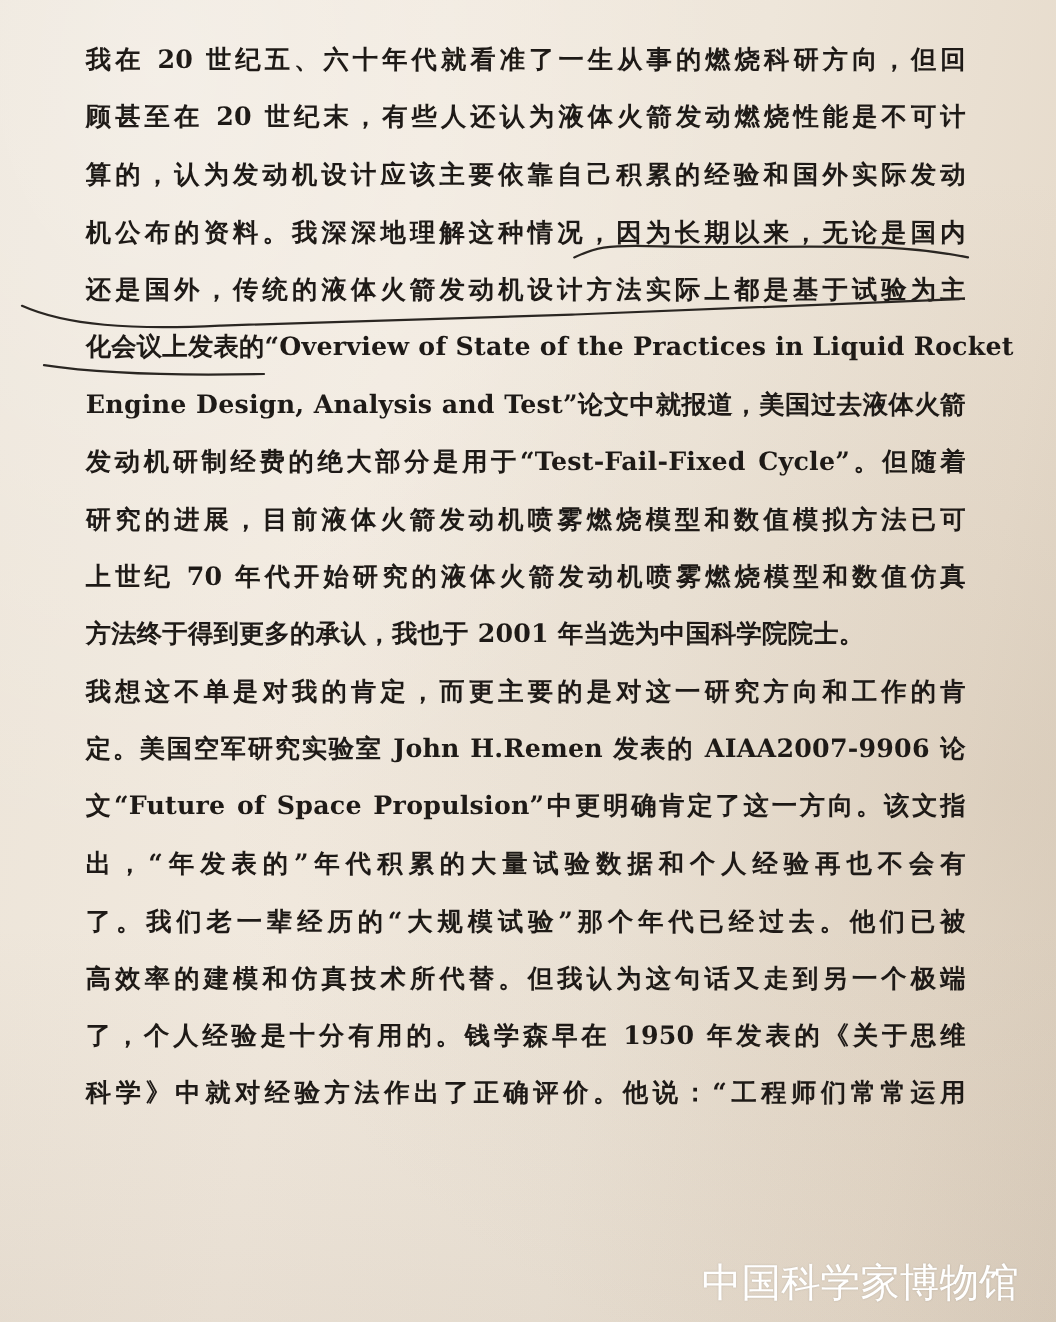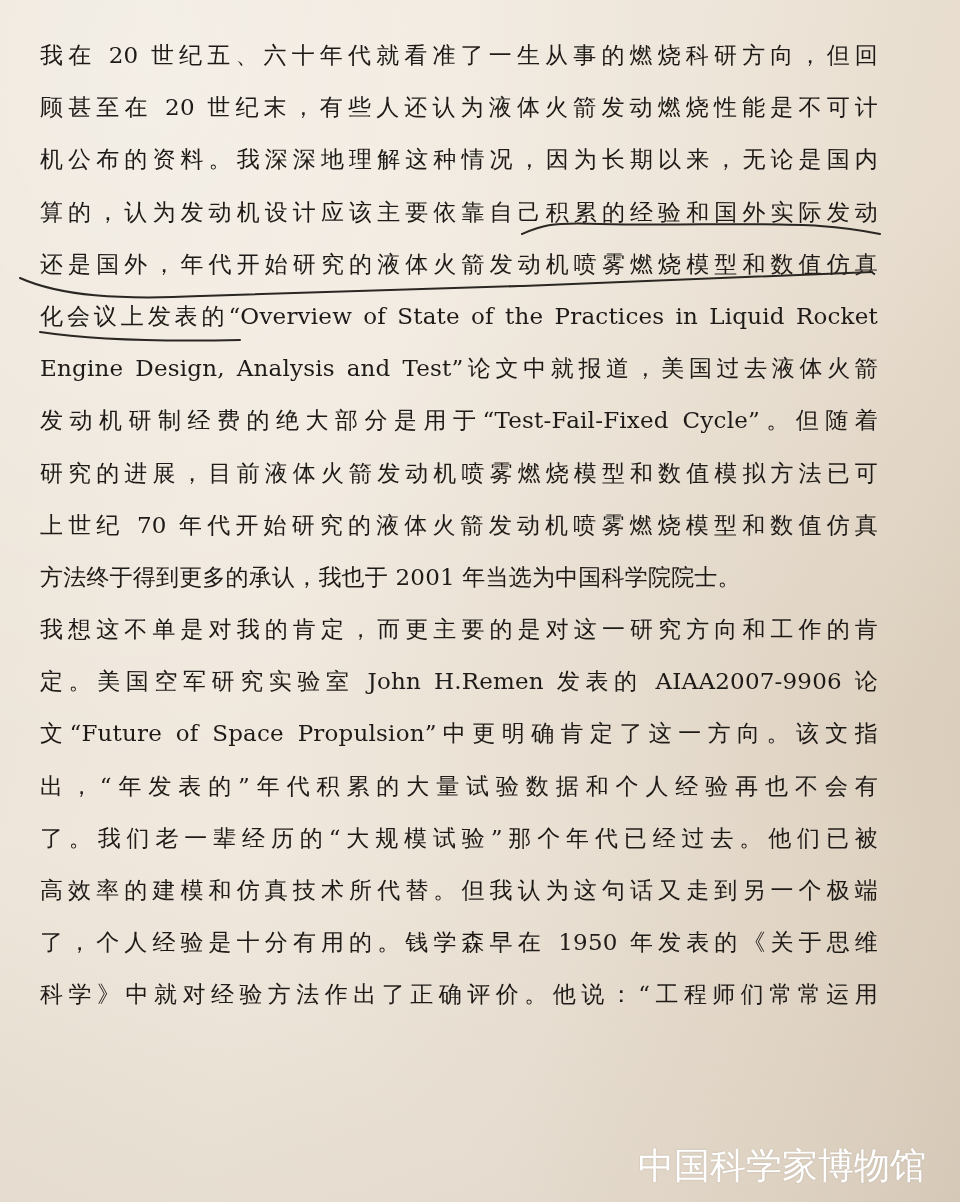--- a/index.html
+++ b/index.html
@@ -28,25 +28,26 @@
       position: absolute;
       left: 40px;
       top: 32px;
       width: 838px;
     }
     .line {
       position: relative;
       height: 52.2px;
       line-height: 46px;
       font-size: 23px;
-      font-weight: normal;
+      font-weight: bold;
       white-space: nowrap;
       letter-spacing: 0.2px;
       text-align: justify;
       text-align-last: justify;
+      margin-left: 38px;
     }
     .line.last {
       text-align-last: left;
     }
     .pen-underline {
       position: absolute;
       pointer-events: none;
     }
     .watermark {
       position: absolute;
@@ -61,23 +62,23 @@
     }
   </style>
 </head>
 <body>
 
 <div class="page-shade"></div>
 
 <div class="text-block">
   <div class="line">我在 20 世纪五、六十年代就看准了一生从事的燃烧科研方向，但回</div>
   <div class="line">顾甚至在 20 世纪末，有些人还认为液体火箭发动燃烧性能是不可计</div>
+  <div class="line">算的，认为发动机设计应该主要依靠自己积累的经验和国外实际发动</div>
   <div class="line">机公布的资料。我深深地理解这种情况，因为长期以来，无论是国内</div>
-  <div class="line">算的，认为发动机设计应该主要依靠自己积累的经验和国外实际发动</div>
-  <div class="line">还是国外，年代开始研究的液体火箭发动机喷雾燃烧模型和数值仿真</div>
+  <div class="line">还是国外，传统的液体火箭发动机设计方法实际上都是基于试验为主</div>
   <div class="line">化会议上发表的“Overview of State of the Practices in Liquid Rocket</div>
   <div class="line">Engine Design, Analysis and Test”论文中就报道，美国过去液体火箭</div>
   <div class="line">发动机研制经费的绝大部分是用于“Test-Fail-Fixed Cycle”。但随着</div>
   <div class="line">研究的进展，目前液体火箭发动机喷雾燃烧模型和数值模拟方法已可</div>
   <div class="line">上世纪 70 年代开始研究的液体火箭发动机喷雾燃烧模型和数值仿真</div>
   <div class="line last">方法终于得到更多的承认，我也于 2001 年当选为中国科学院院士。</div>
   <div class="line">我想这不单是对我的肯定，而更主要的是对这一研究方向和工作的肯</div>
   <div class="line">定。美国空军研究实验室 John  H.Remen 发表的 AIAA2007-9906 论</div>
   <div class="line">文“Future of Space Propulsion”中更明确肯定了这一方向。该文指</div>
   <div class="line">出，“年发表的”年代积累的大量试验数据和个人经验再也不会有</div>

